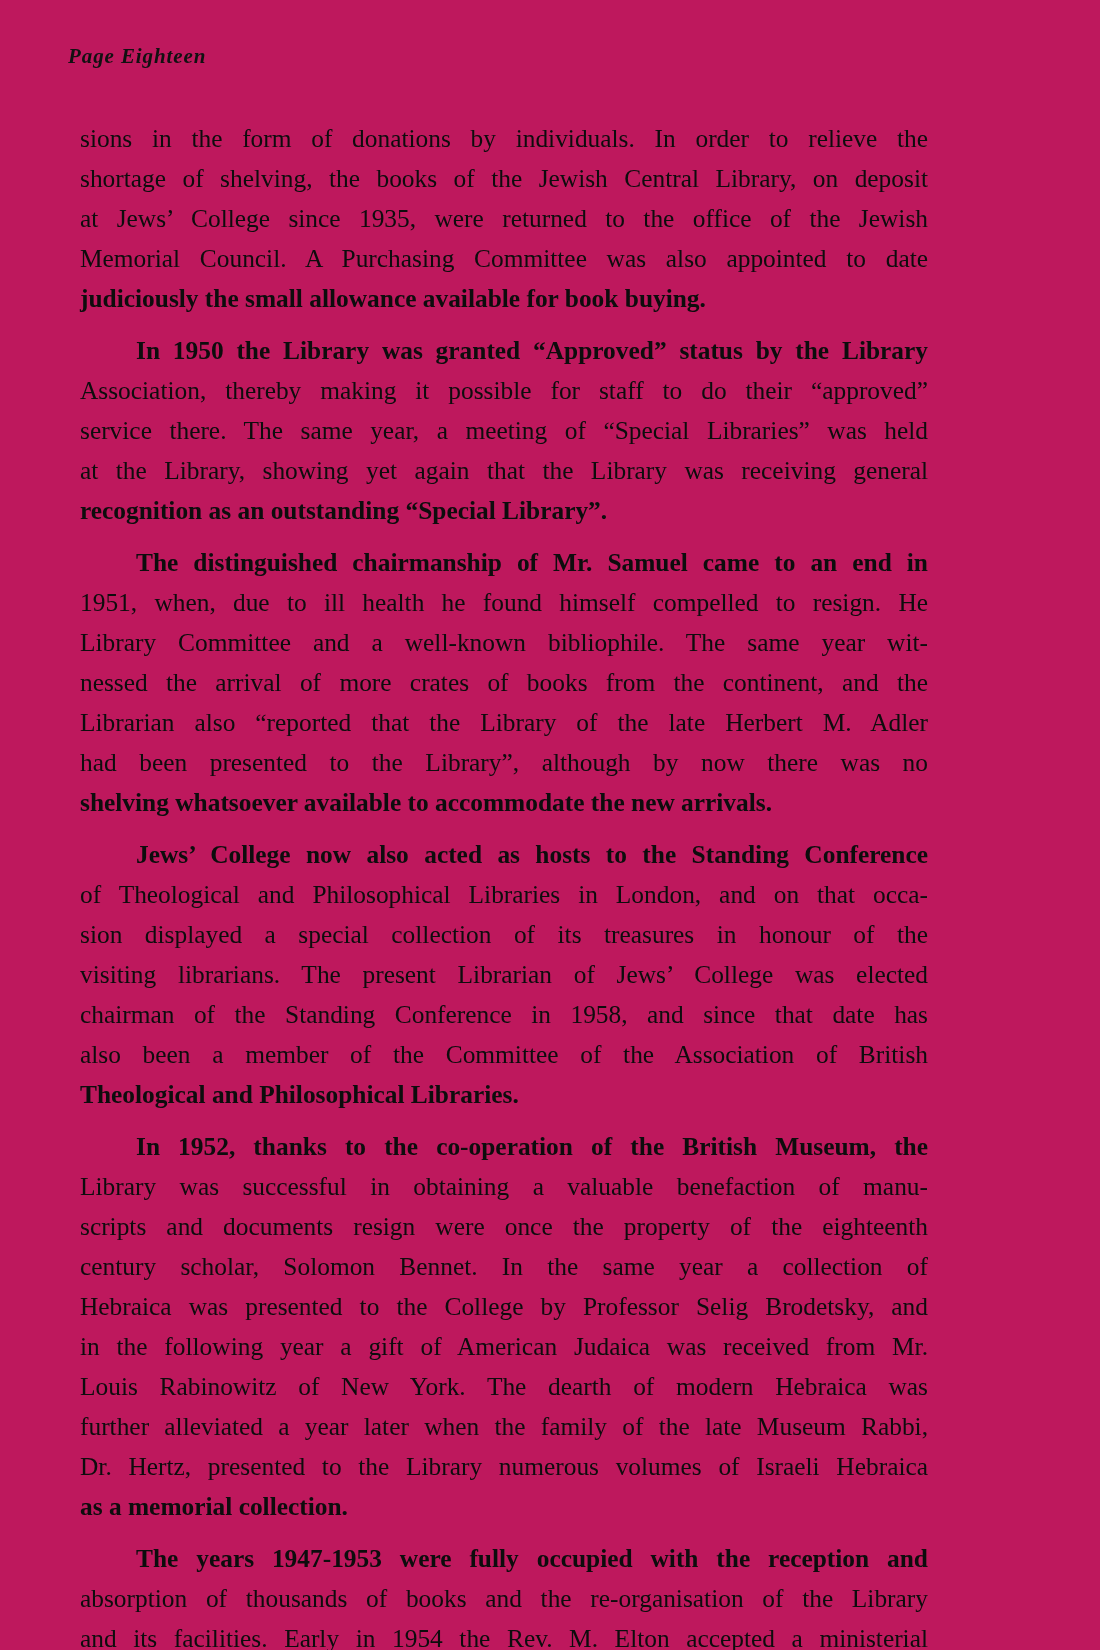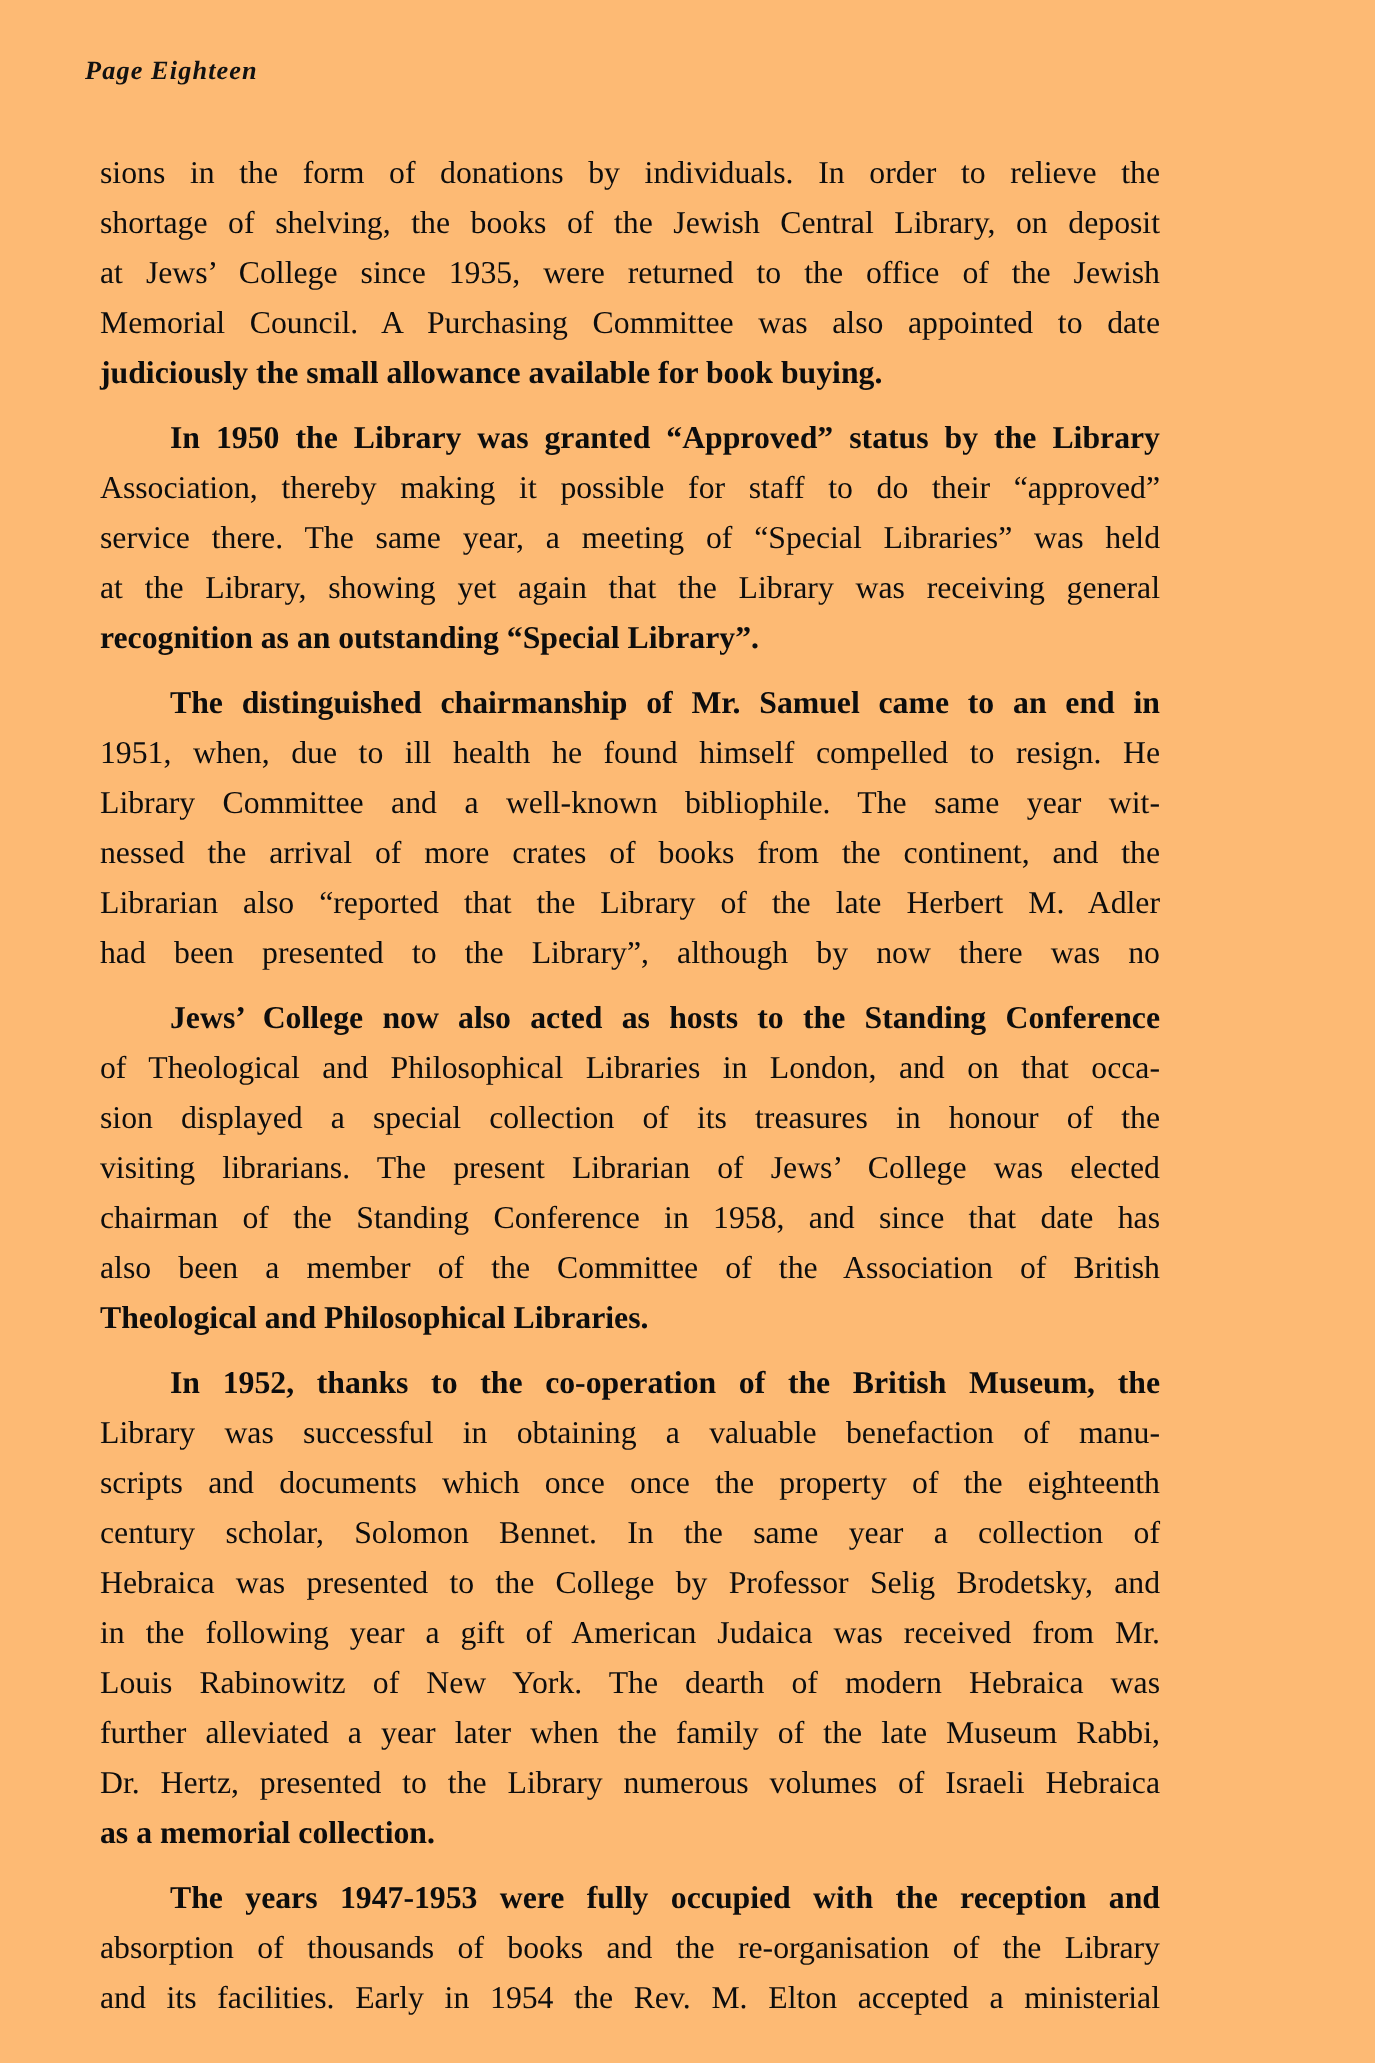--- a/index.html
+++ b/index.html
@@ -5,21 +5,21 @@
 <style>
   html, body {
     margin: 0;
     padding: 0;
     background: #ffffff;
   }
   .page {
     position: relative;
     width: 1100px;
     height: 1650px;
-    background: #fdba74;
+    background: #be185d;
     overflow: hidden;
     box-sizing: border-box;
   }
   .running-head {
     position: absolute;
     left: 68px;
     top: 44px;
     font-family: "Liberation Serif", "DejaVu Serif", serif;
     font-style: italic;
     font-weight: 700;
@@ -86,34 +86,35 @@
         <span class="ln">at the Library, showing yet again that the Library was receiving general</span>
         <span class="ln last">recognition as an outstanding “Special Library”.</span>
       </p>
       <p class="para">
         <span class="ln indent">The distinguished chairmanship of Mr. Samuel came to an end in</span>
         <span class="ln">1951, when, due to ill health he found himself compelled to resign. He</span>
         <span class="ln">Library Committee and a well-known bibliophile. The same year wit-</span>
         <span class="ln">nessed the arrival of more crates of books from the continent, and the</span>
         <span class="ln">Librarian also “reported that the Library of the late Herbert M. Adler</span>
         <span class="ln">had been presented to the Library”, although by now there was no</span>
+        <span class="ln last">shelving whatsoever available to accommodate the new arrivals.</span>
       </p>
       <p class="para">
         <span class="ln indent">Jews’ College now also acted as hosts to the Standing Conference</span>
         <span class="ln">of Theological and Philosophical Libraries in London, and on that occa-</span>
         <span class="ln">sion displayed a special collection of its treasures in honour of the</span>
         <span class="ln">visiting librarians. The present Librarian of Jews’ College was elected</span>
         <span class="ln">chairman of the Standing Conference in 1958, and since that date has</span>
         <span class="ln">also been a member of the Committee of the Association of British</span>
         <span class="ln last">Theological and Philosophical Libraries.</span>
       </p>
       <p class="para">
         <span class="ln indent">In 1952, thanks to the co-operation of the British Museum, the</span>
         <span class="ln">Library was successful in obtaining a valuable benefaction of manu-</span>
-        <span class="ln">scripts and documents which once once the property of the eighteenth</span>
+        <span class="ln">scripts and documents resign were once the property of the eighteenth</span>
         <span class="ln">century scholar, Solomon Bennet. In the same year a collection of</span>
         <span class="ln">Hebraica was presented to the College by Professor Selig Brodetsky, and</span>
         <span class="ln">in the following year a gift of American Judaica was received from Mr.</span>
         <span class="ln">Louis Rabinowitz of New York. The dearth of modern Hebraica was</span>
         <span class="ln">further alleviated a year later when the family of the late Museum Rabbi,</span>
         <span class="ln">Dr. Hertz, presented to the Library numerous volumes of Israeli Hebraica</span>
         <span class="ln last">as a memorial collection.</span>
       </p>
       <p class="para">
         <span class="ln indent">The years 1947-1953 were fully occupied with the reception and</span>

